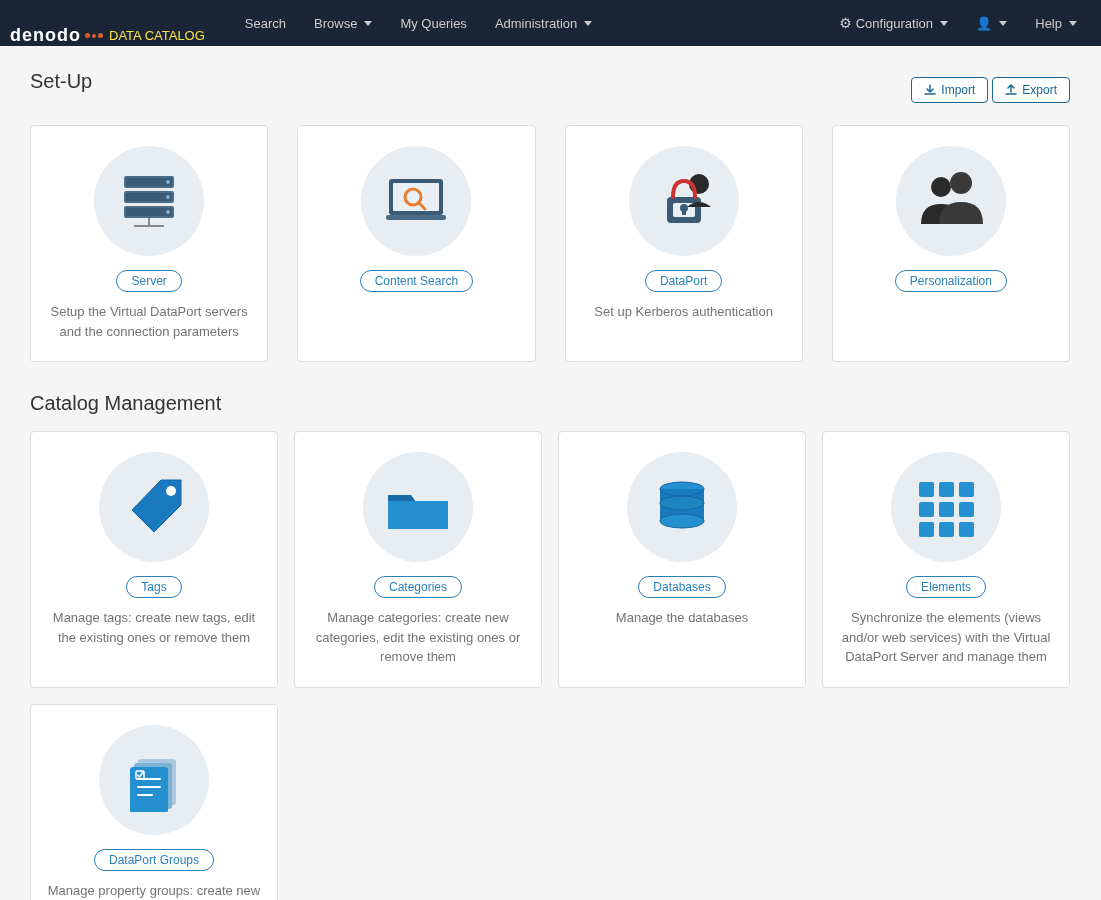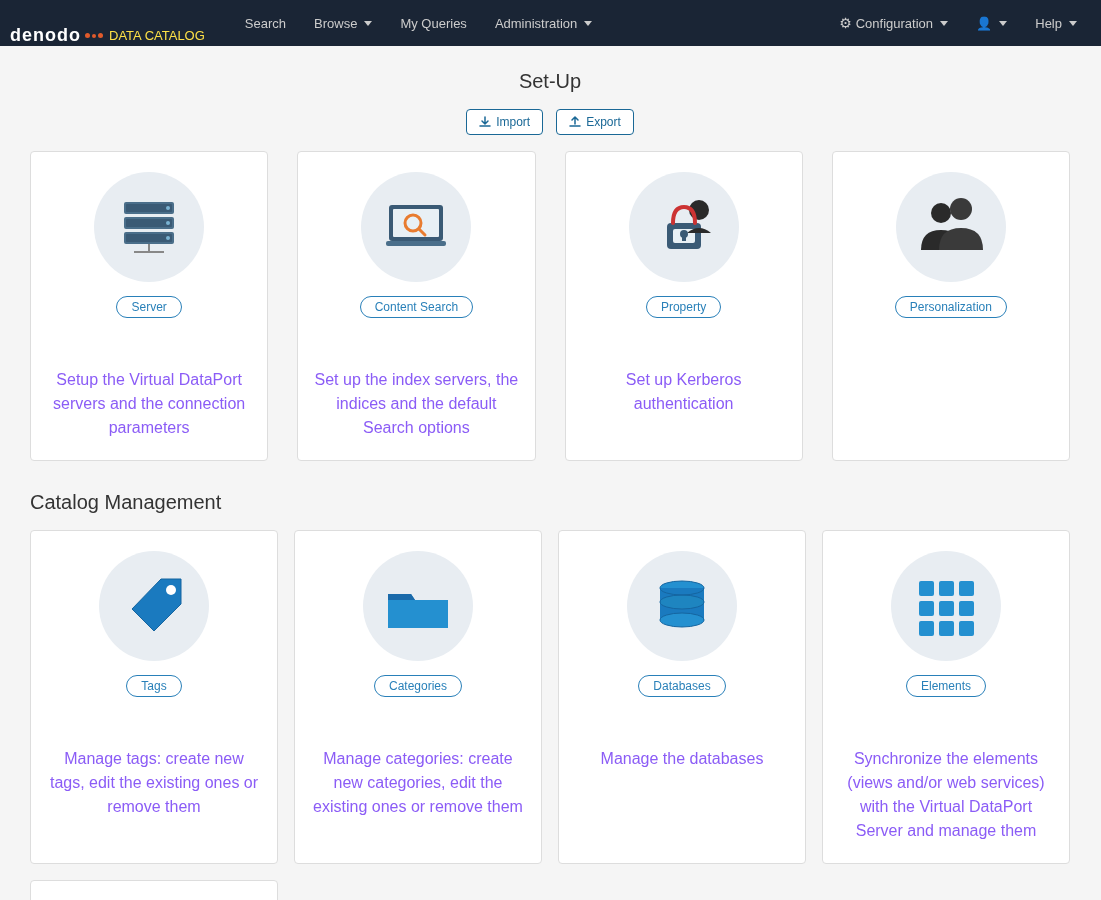--- a/index.html
+++ b/index.html
@@ -88,39 +88,38 @@
       font-weight: normal;
       color: #333;
       margin-bottom: 16px;
     }
 
     .section-header {
       display: flex;
       align-items: center;
       justify-content: space-between;
       margin-bottom: 16px;
-      flex-direction: column;
     }
 
     .btn-outline {
       display: flex;
       align-items: center;
       gap: 5px;
       border: 1px solid #1a6896;
       color: #1a6896;
       background: #fff;
       padding: 5px 12px;
       border-radius: 4px;
       cursor: pointer;
       font-size: 12px;
     }
 
     .action-buttons {
       display: flex;
-      gap: 13px;
+      gap: 4px;
     }
 
     
     .card-grid {
       display: grid;
       grid-template-columns: repeat(4, 1fr);
       gap: 29px;
       margin-bottom: 30px;
     }
     .card-grid-2 {
@@ -166,24 +165,23 @@
       color: #2980b9;
       border-radius: 14px;
       padding: 3px 14px;
       font-size: 12px;
       margin-bottom: 10px;
       background: #fff;
       display: inline-block;
     }
 
     .card-desc {
-      font-size: 16px;
-      color: #8b5cf6;
+      font-size: 13px;
+      color: #737373;
       line-height: 1.5;
-      margin-top: 40px;
     }
 
     
     svg { display: block; }
 
     
     .section2-title {
       font-size: 20px;
       font-weight: normal;
       color: #333;
@@ -290,40 +288,39 @@
           <rect x="8" y="8" width="54" height="36" rx="3" fill="#3a5a75"></rect>
           <rect x="12" y="12" width="46" height="28" rx="1" fill="#e8f0f5"></rect>
 
           <circle cx="32" cy="26" r="8" stroke="#e87c30" stroke-width="3" fill="none"></circle>
           <line x1="38" y1="32" x2="44" y2="38" stroke="#e87c30" stroke-width="3" stroke-linecap="round"></line>
 
           <rect x="5" y="44" width="60" height="5" rx="2" fill="#4a6e8a"></rect>
         </svg>
       </div>
       <div class="card-badge">Content Search</div>
-      <p class="card-desc">Set up the index servers, the indices and the default Search options</p>
     </div>
 
     <div class="card">
       <div class="card-icon-wrap">
         <svg width="70" height="65" viewBox="0 0 70 65">
 
           <rect x="18" y="28" width="34" height="26" rx="4" fill="#3a5a75"></rect>
           <rect x="24" y="34" width="22" height="14" rx="2" fill="#e8f0f5"></rect>
 
           <circle cx="50" cy="15" r="10" fill="#2a2a2a"></circle>
           <path d="M38 38 Q50 28 62 38" fill="#2a2a2a"></path>
 
           <path d="M24 28 Q24 12 35 12 Q46 12 46 28" fill="none" stroke="#cc3333" stroke-width="4" stroke-linecap="round"></path>
 
           <circle cx="35" cy="39" r="4" fill="#3a5a75"></circle>
           <rect x="33" y="41" width="4" height="5" fill="#3a5a75"></rect>
         </svg>
       </div>
-      <div class="card-badge">Property</div>
+      <div class="card-badge">DataPort</div>
       <p class="card-desc">Set up Kerberos authentication</p>
     </div>
 
     <div class="card">
       <div class="card-icon-wrap">
         <svg width="80" height="65" viewBox="0 0 80 65">
 
           <circle cx="30" cy="18" r="10" fill="#2a2a2a"></circle>
           <path d="M10 55 Q10 35 30 35 Q50 35 50 55" fill="#2a2a2a"></path>
 

